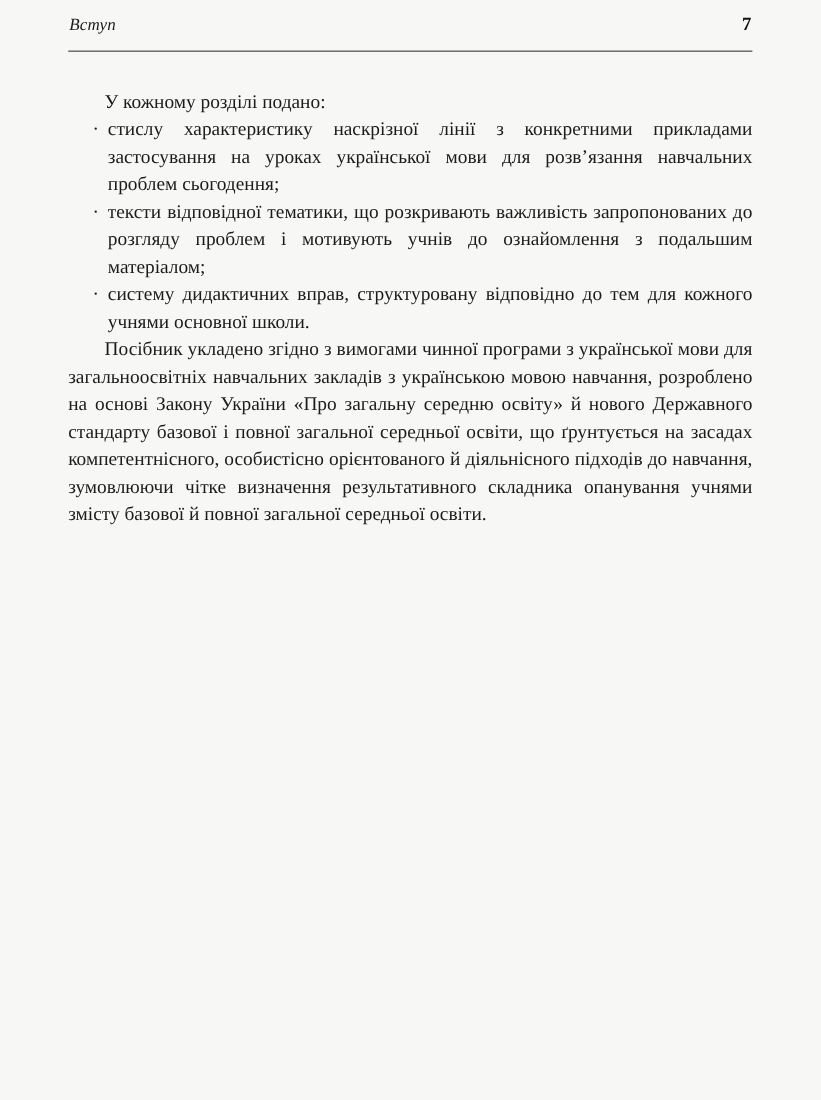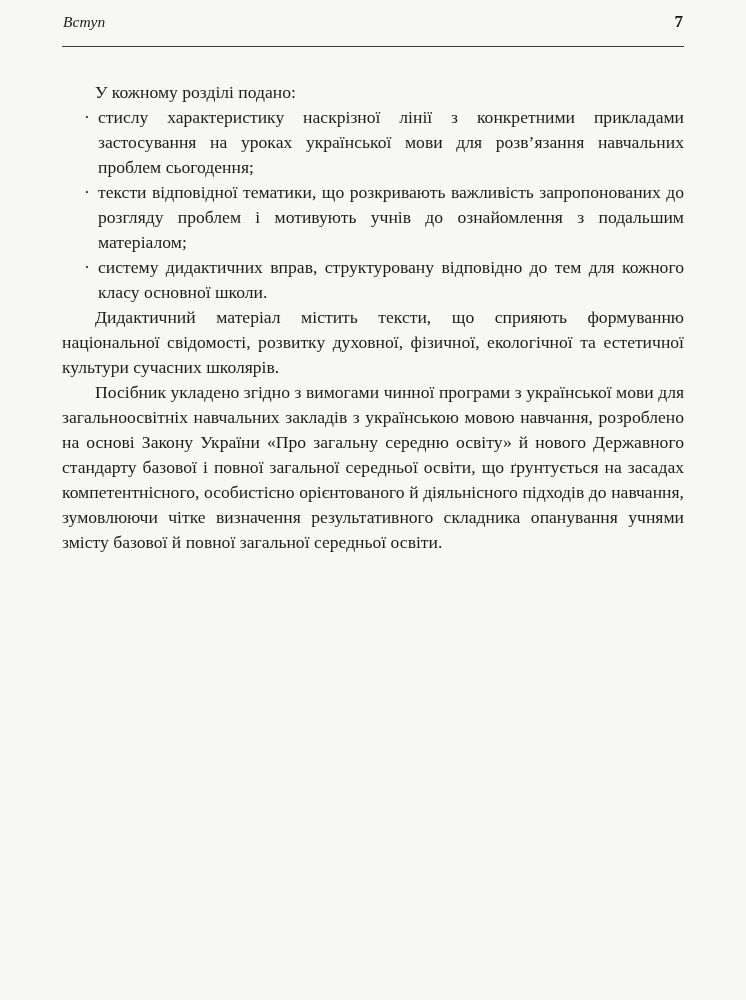--- a/index.html
+++ b/index.html
@@ -125,22 +125,21 @@
       <li>
         <span class="marker">·</span>
         <span class="txt">стислу характеристику наскрізної лінії з конкретними прикладами застосування на уроках української мови для розв’язання навчальних проблем сьогодення;</span>
       </li>
       <li>
         <span class="marker">·</span>
         <span class="txt">тексти відповідної тематики, що розкривають важливість запропонованих до розгляду проблем і мотивують учнів до ознайомлення з подальшим матеріалом;</span>
       </li>
       <li>
         <span class="marker">·</span>
-        <span class="txt">систему дидактичних вправ, структуровану відповідно до тем для кожного класу основної школи.</span>
+        <span class="txt">систему дидактичних вправ, структуровану відповідно до тем для кожного учнями основної школи.</span>
       </li>
     </ul>
 
-    <p class="para">Дидактичний матеріал містить тексти, що сприяють формуванню національної свідомості, розвитку духовної, фізичної, екологічної та естетичної культури сучасних школярів.</p>
 
     <p class="para">Посібник укладено згідно з вимогами чинної програми з української мови для загальноосвітніх навчальних закладів з українською мовою навчання, розроблено на основі Закону України «Про загальну середню освіту» й нового Державного стандарту базової і повної загальної середньої освіти, що ґрунтується на засадах компетентнісного, особистісно орієнтованого й діяльнісного підходів до навчання, зумовлюючи чітке визначення результативного складника опанування учнями змісту базової й повної загальної середньої освіти.</p>
 
   </div>
 </div>
 
 </body></html>

